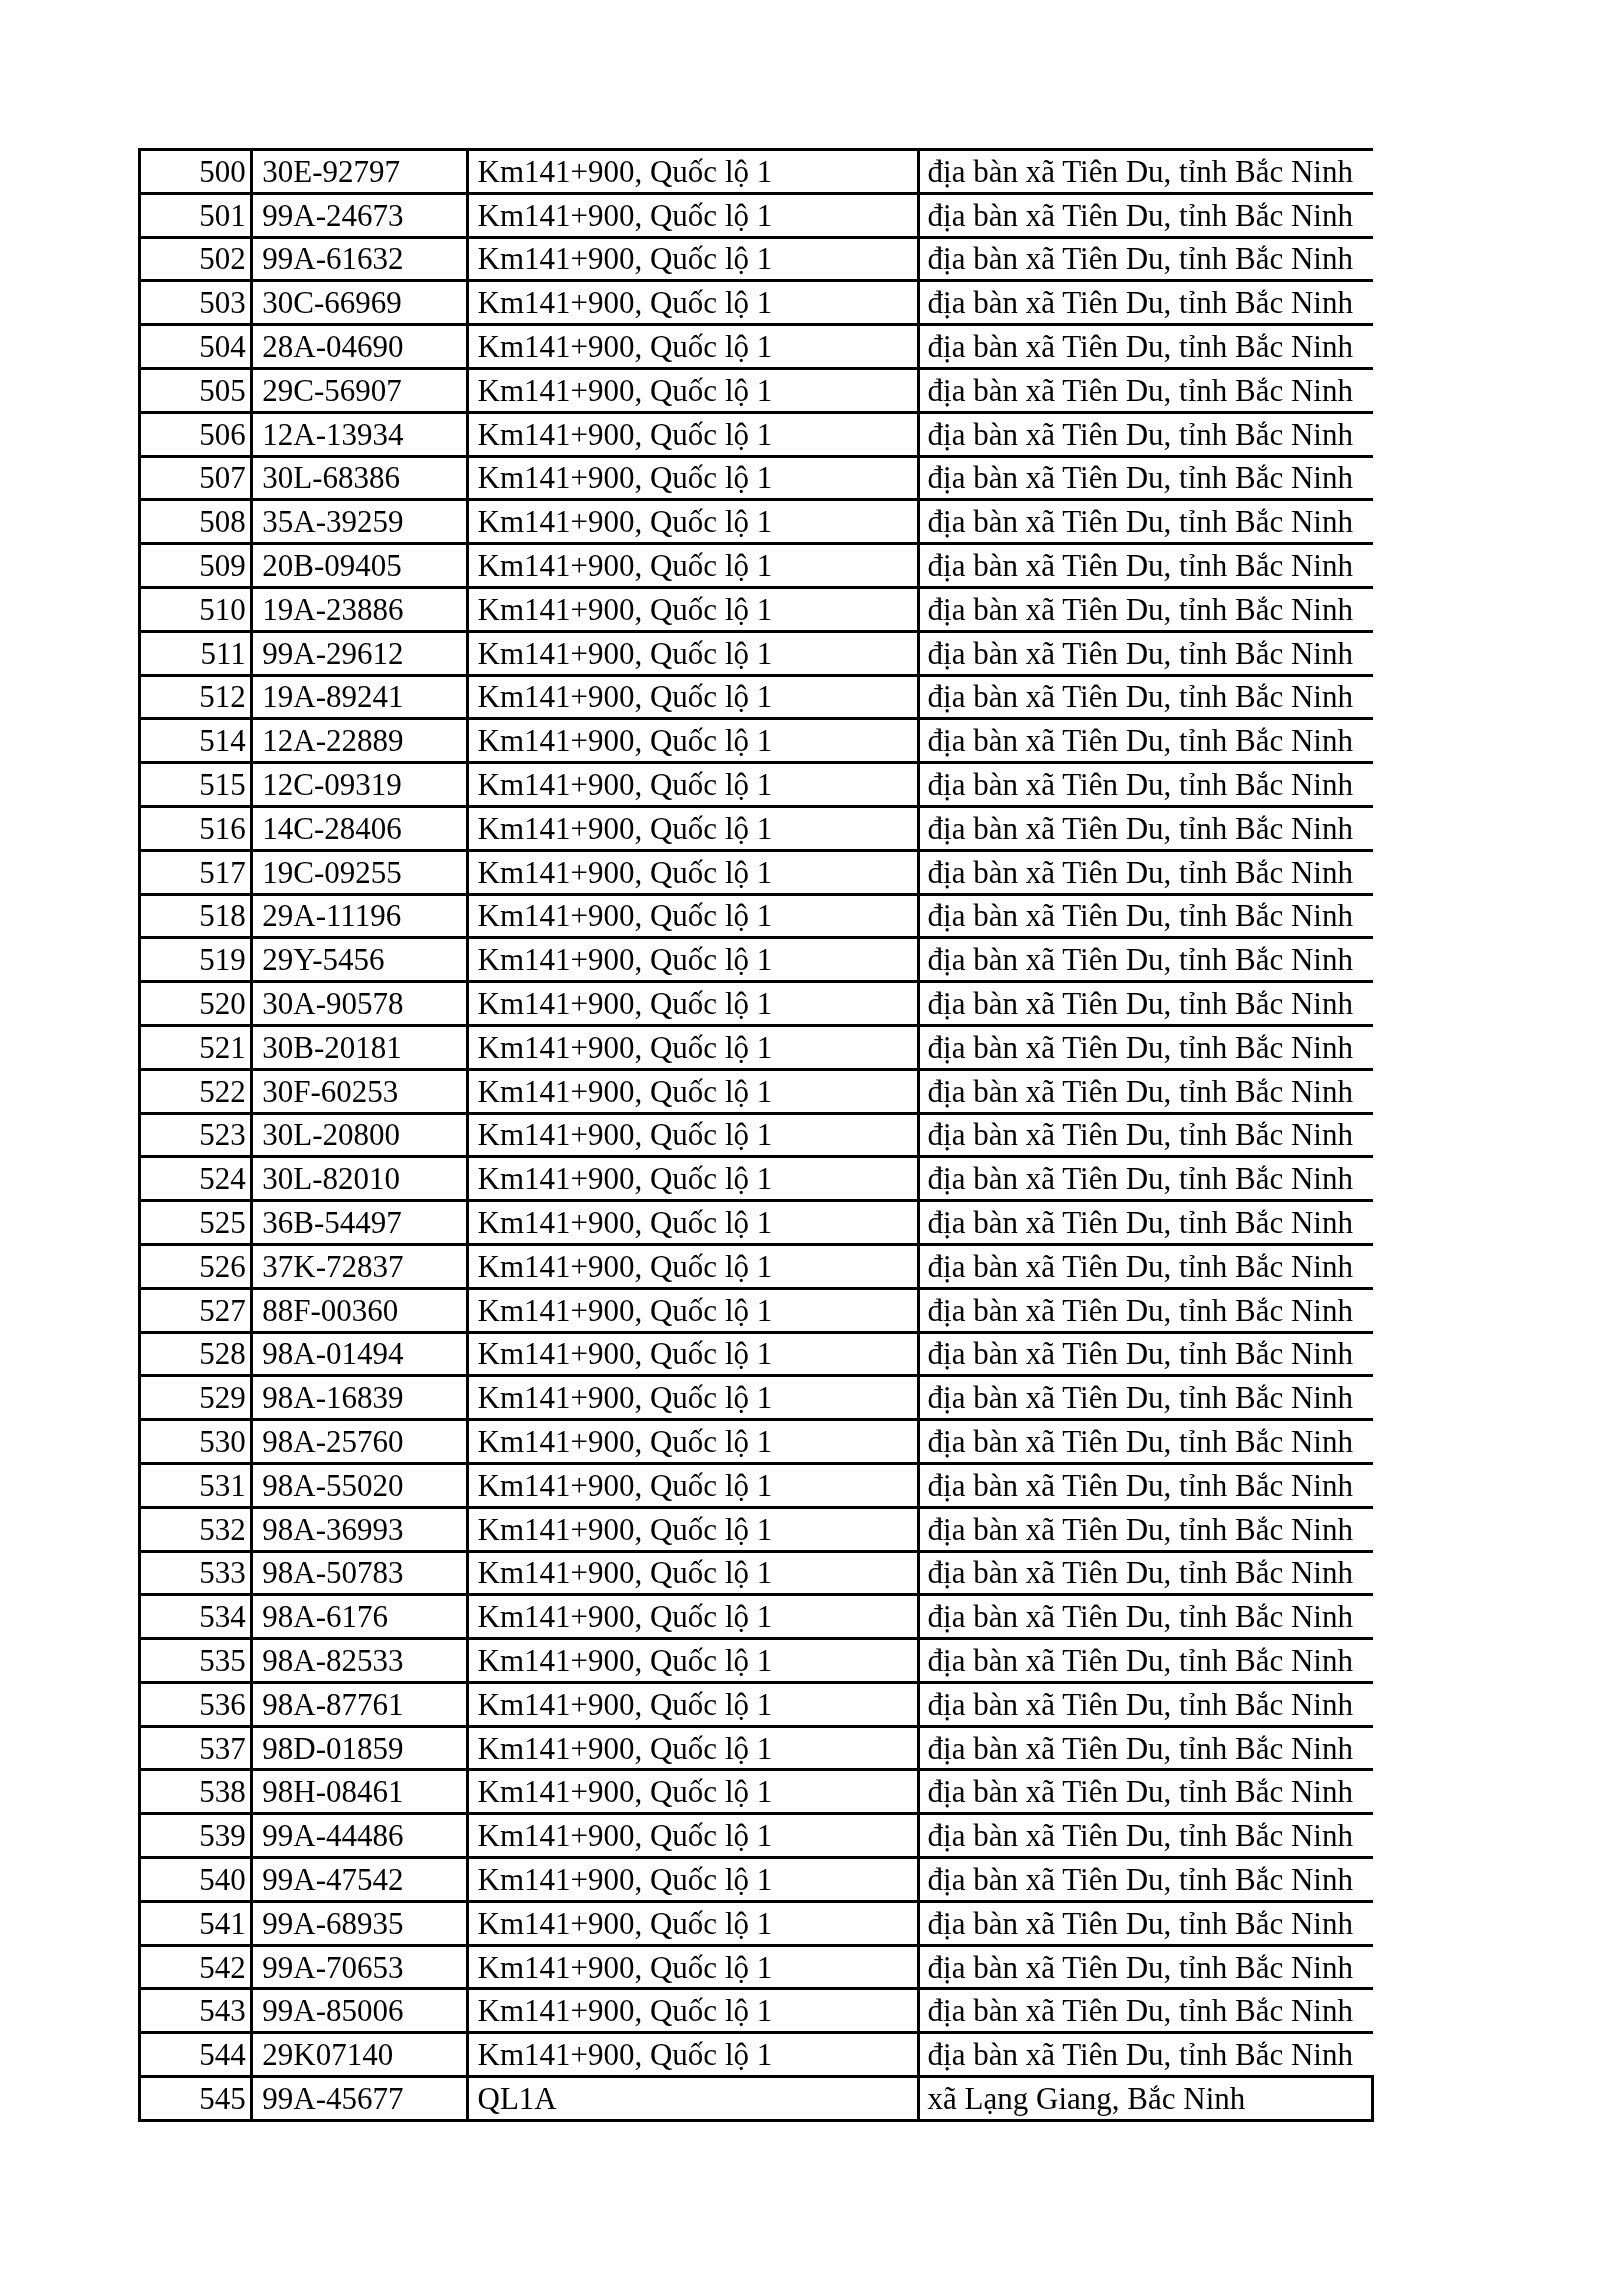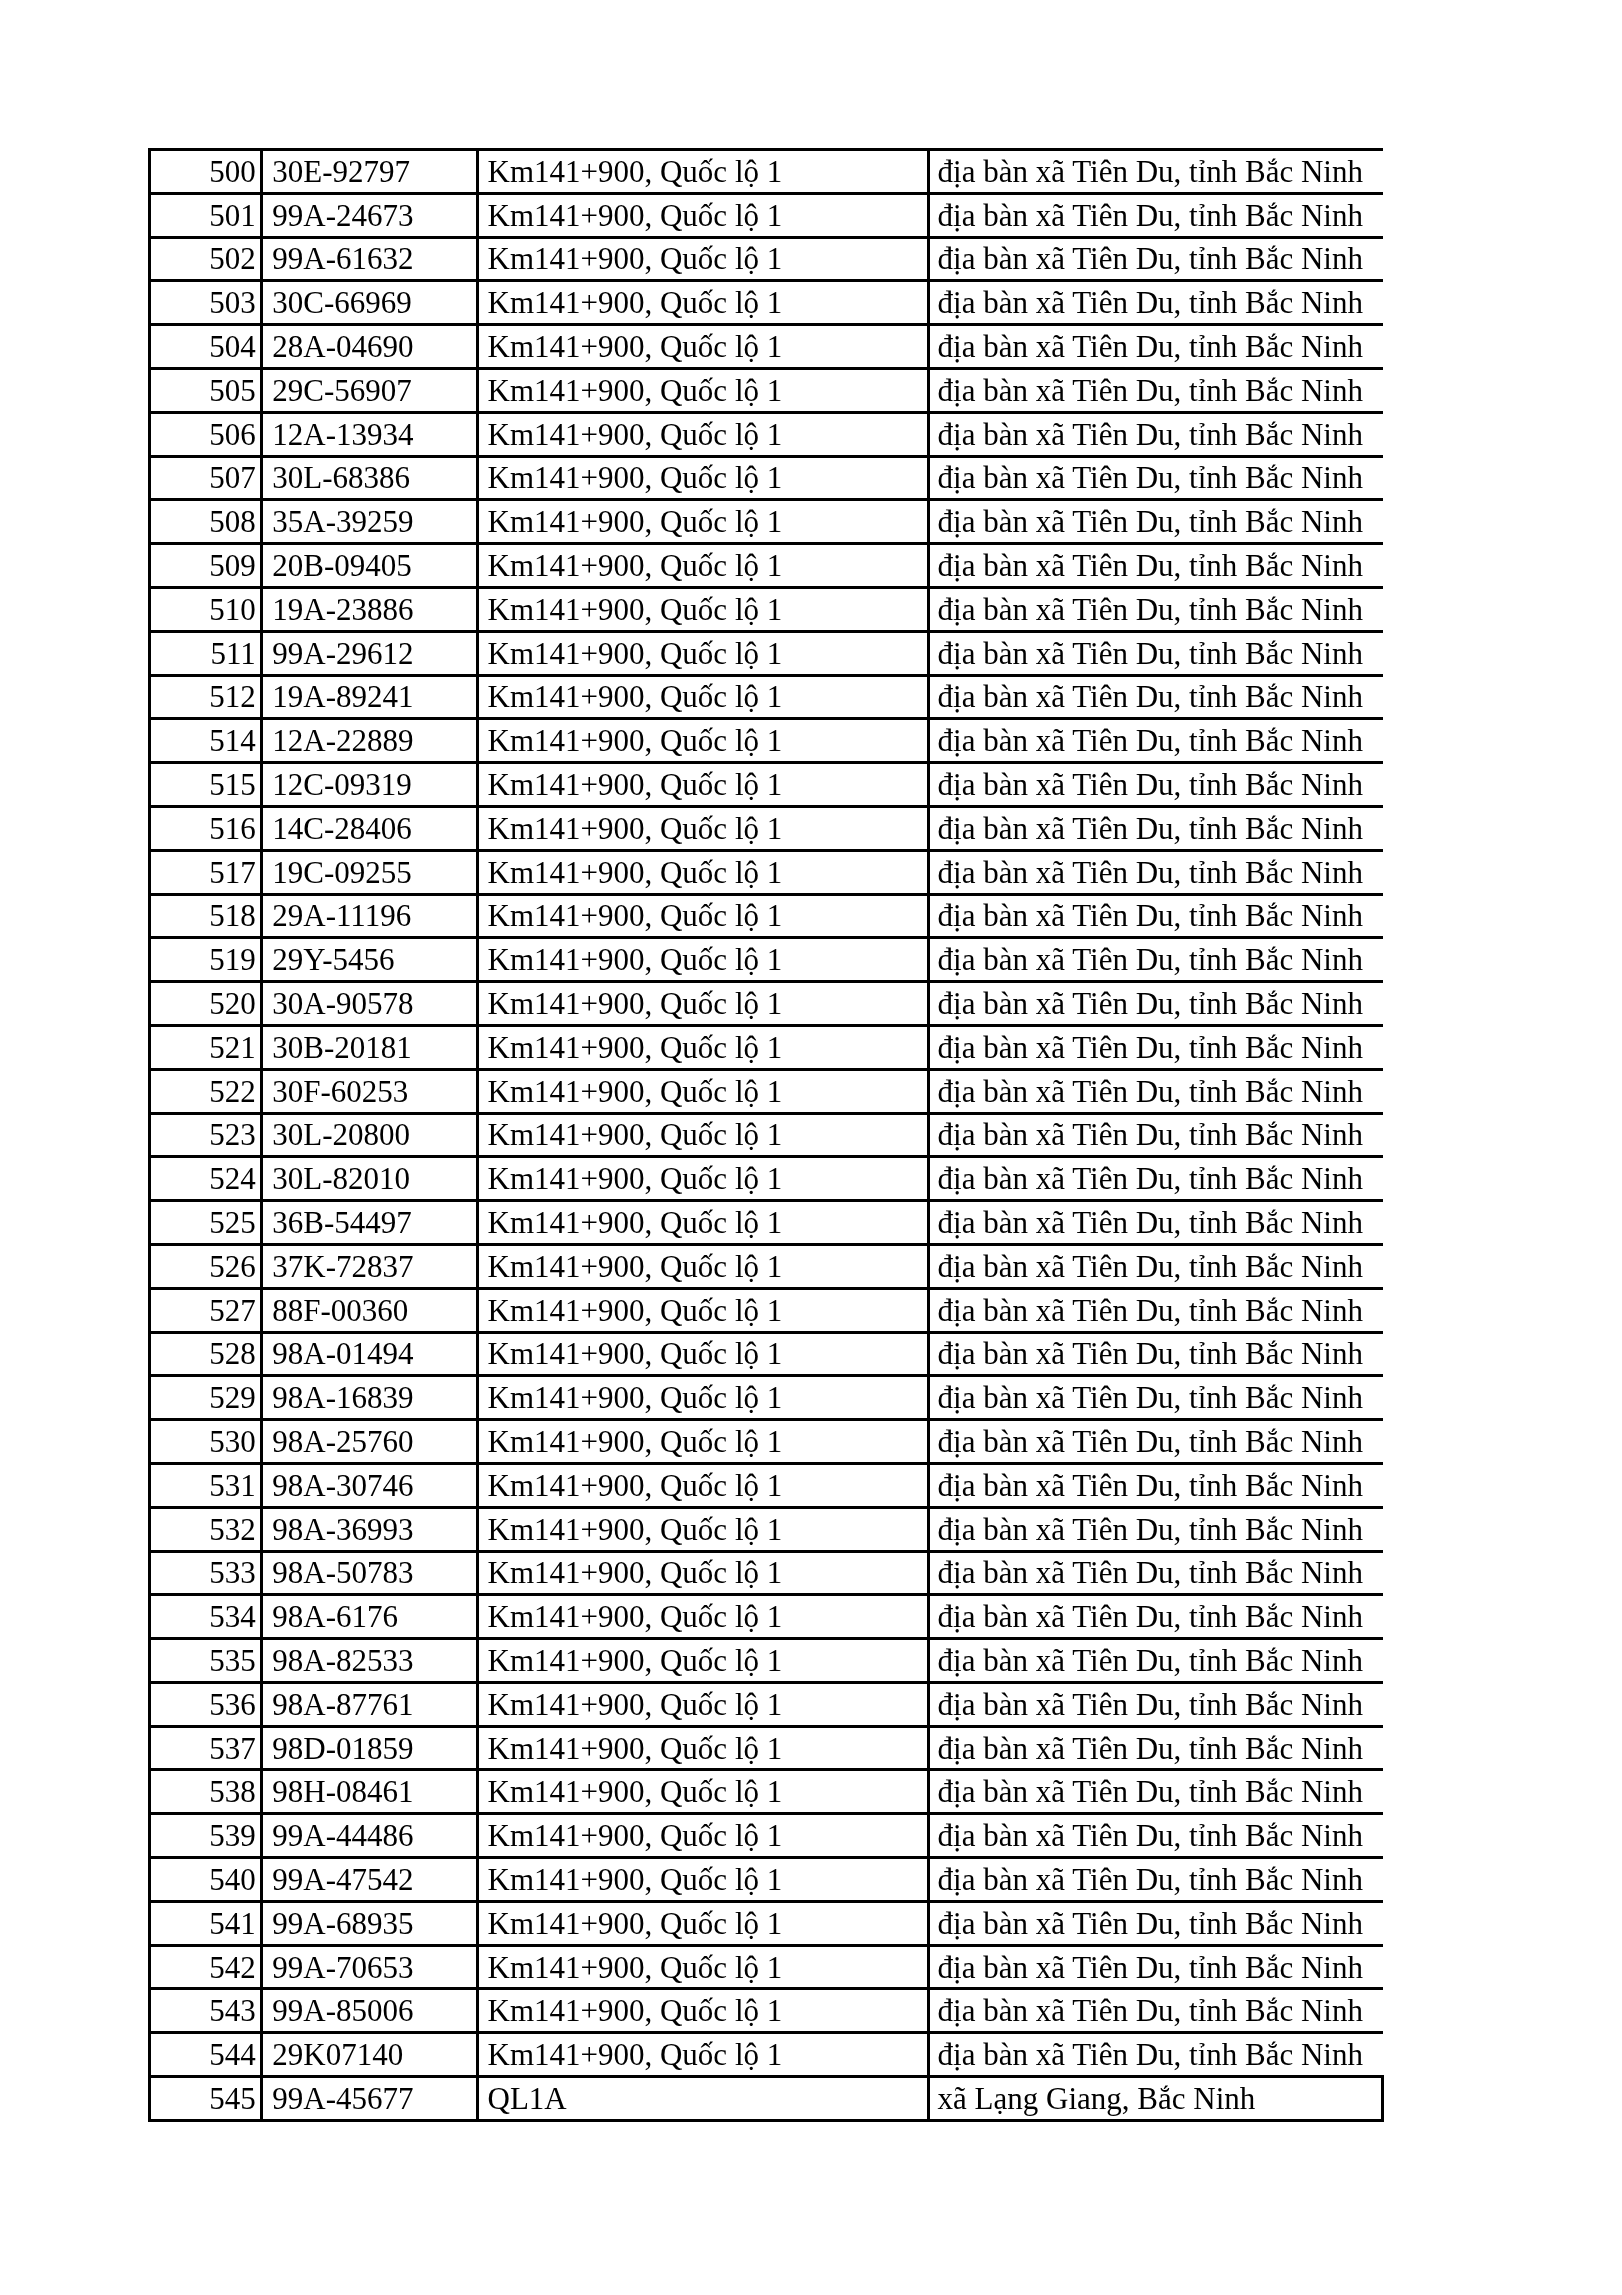--- a/index.html
+++ b/index.html
@@ -9,21 +9,21 @@
   }
   body {
     position: relative;
     width: 1622px;
     height: 2295px;
     font-family: "Liberation Serif", serif;
     color: #000000;
   }
   .doc-table {
     position: absolute;
-    left: 148px;
+    left: 138px;
     top: 148px;
     width: 1234px;
     height: 1974px;
     border-collapse: collapse;
     table-layout: fixed;
   }
   .doc-table td {
     border: 3.4px solid #000000;
     font-size: 31px;
     line-height: 39px;
@@ -255,21 +255,21 @@
 
   <tr>
     <td class="c0">530</td>
     <td class="c1">98A-25760</td>
     <td class="c2">Km141+900, Quốc lộ 1</td>
     <td class="c3">địa bàn xã Tiên Du, tỉnh Bắc Ninh</td>
   </tr>
 
   <tr>
     <td class="c0">531</td>
-    <td class="c1">98A-30746</td>
+    <td class="c1">98A-55020</td>
     <td class="c2">Km141+900, Quốc lộ 1</td>
     <td class="c3">địa bàn xã Tiên Du, tỉnh Bắc Ninh</td>
   </tr>
 
   <tr>
     <td class="c0">532</td>
     <td class="c1">98A-36993</td>
     <td class="c2">Km141+900, Quốc lộ 1</td>
     <td class="c3">địa bàn xã Tiên Du, tỉnh Bắc Ninh</td>
   </tr>

